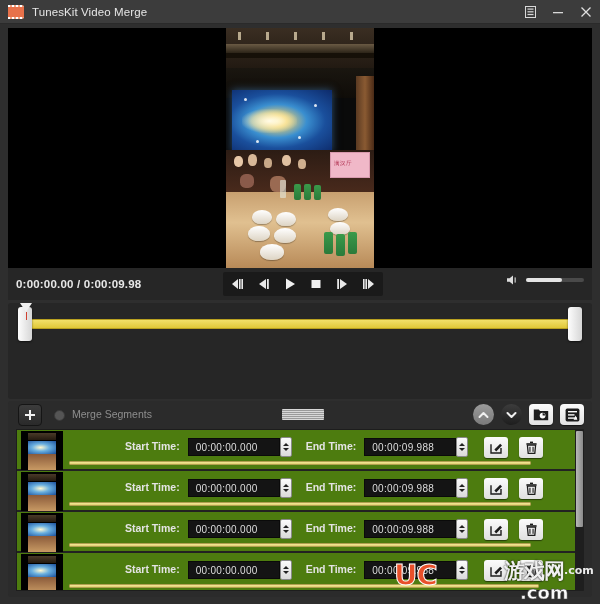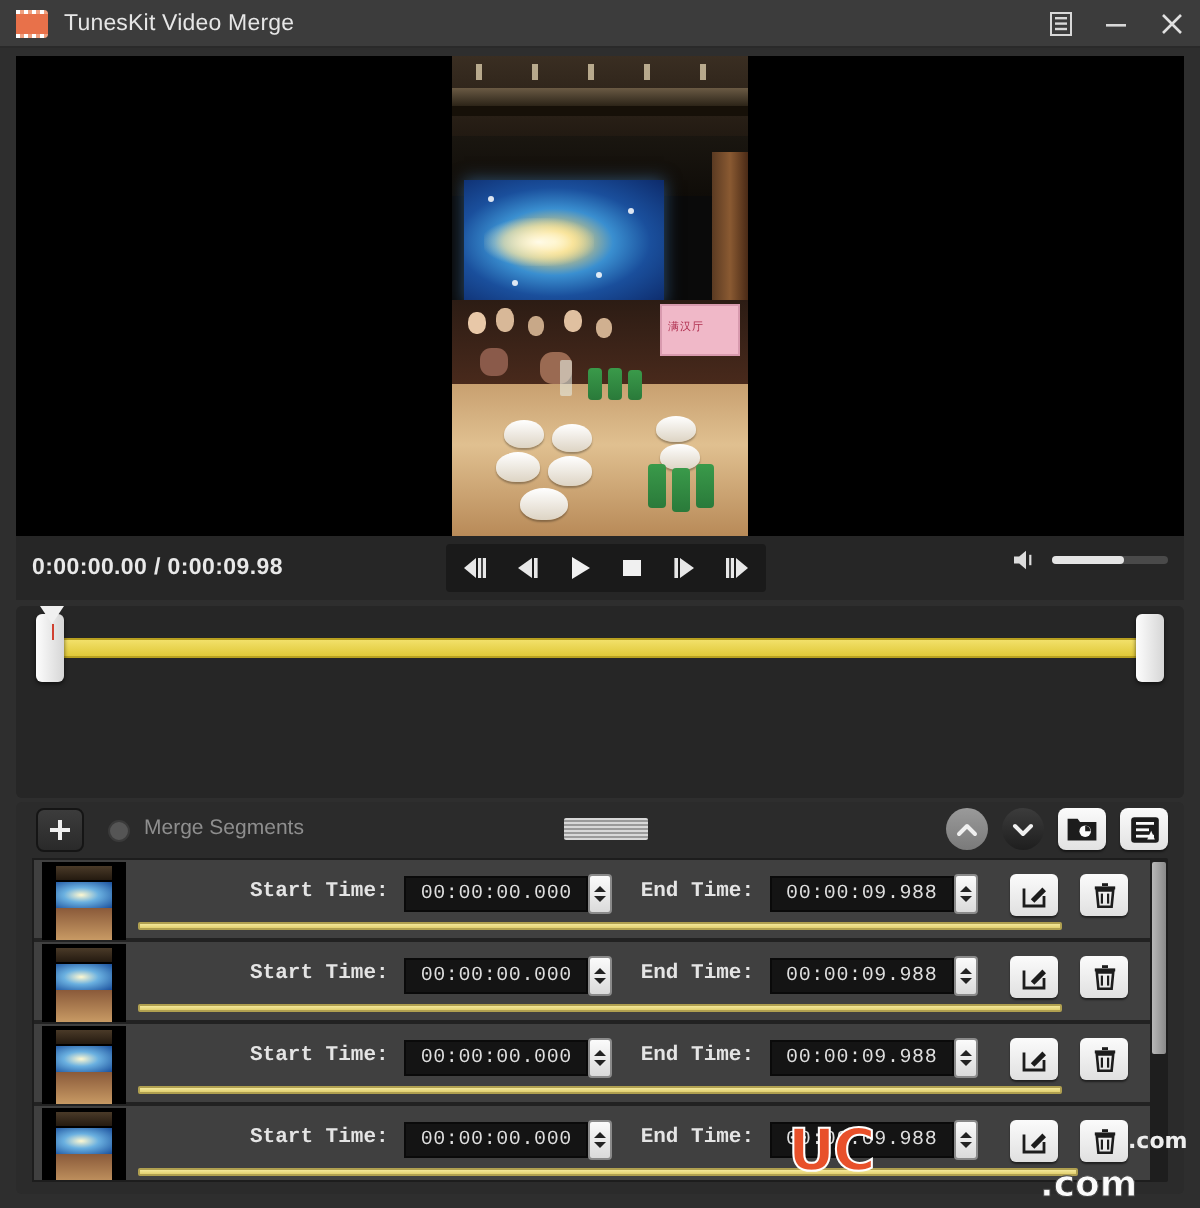--- a/index.html
+++ b/index.html
@@ -179,22 +179,22 @@
     background:linear-gradient(#fbfbfb,#e2e2e2);
     display:flex;align-items:center;justify-content:center;
     box-shadow:0 1px 1px rgba(0,0,0,.5);
   }
   #seg-list{
     position:absolute; left:8px; top:28px; width:560px; height:162px;
     background:#2b2b2b; border:1px solid #1d1d1d; overflow:hidden;
   }
   .seg-row{
     position:relative; height:41px; width:100%;
-    background:#404040; border-bottom:2px solid #222;
-    display:flex; align-items:flex-start;font-family:Liberation Mono, monospace;
+    background:#4d7c0f; border-bottom:2px solid #222;
+    display:flex; align-items:flex-start;
   }
   .thumb{
     width:42px;height:39px;background:#000;margin:1px 0 0 4px;flex:none;
     position:relative; overflow:hidden;
   }
   .th-top{position:absolute;left:7px;top:2px;width:28px;height:7px;
     background:linear-gradient(#4a3a28,#241a10);}
   .th-scr{position:absolute;left:7px;top:10px;width:28px;height:13px;
     background:radial-gradient(ellipse at 45% 50%,#fff8d0 0%,#6ab0e0 40%,#1a4f9c 100%);}
   .th-bot{position:absolute;left:7px;top:23px;width:28px;height:16px;
@@ -592,15 +592,16 @@
       </div>
     </div>
 
   <div id="seg-scrollbar">
     <div id="seg-thumb"></div>
   </div>
 </div>
 
 <div id="watermark">
   <div class="wm-uc">UC</div>
+  <div class="wm-cn">游戏网</div>
   <div class="wm-com2">.com</div>
   <div class="wm-com">.com</div>
 </div>
 
 </body></html>

